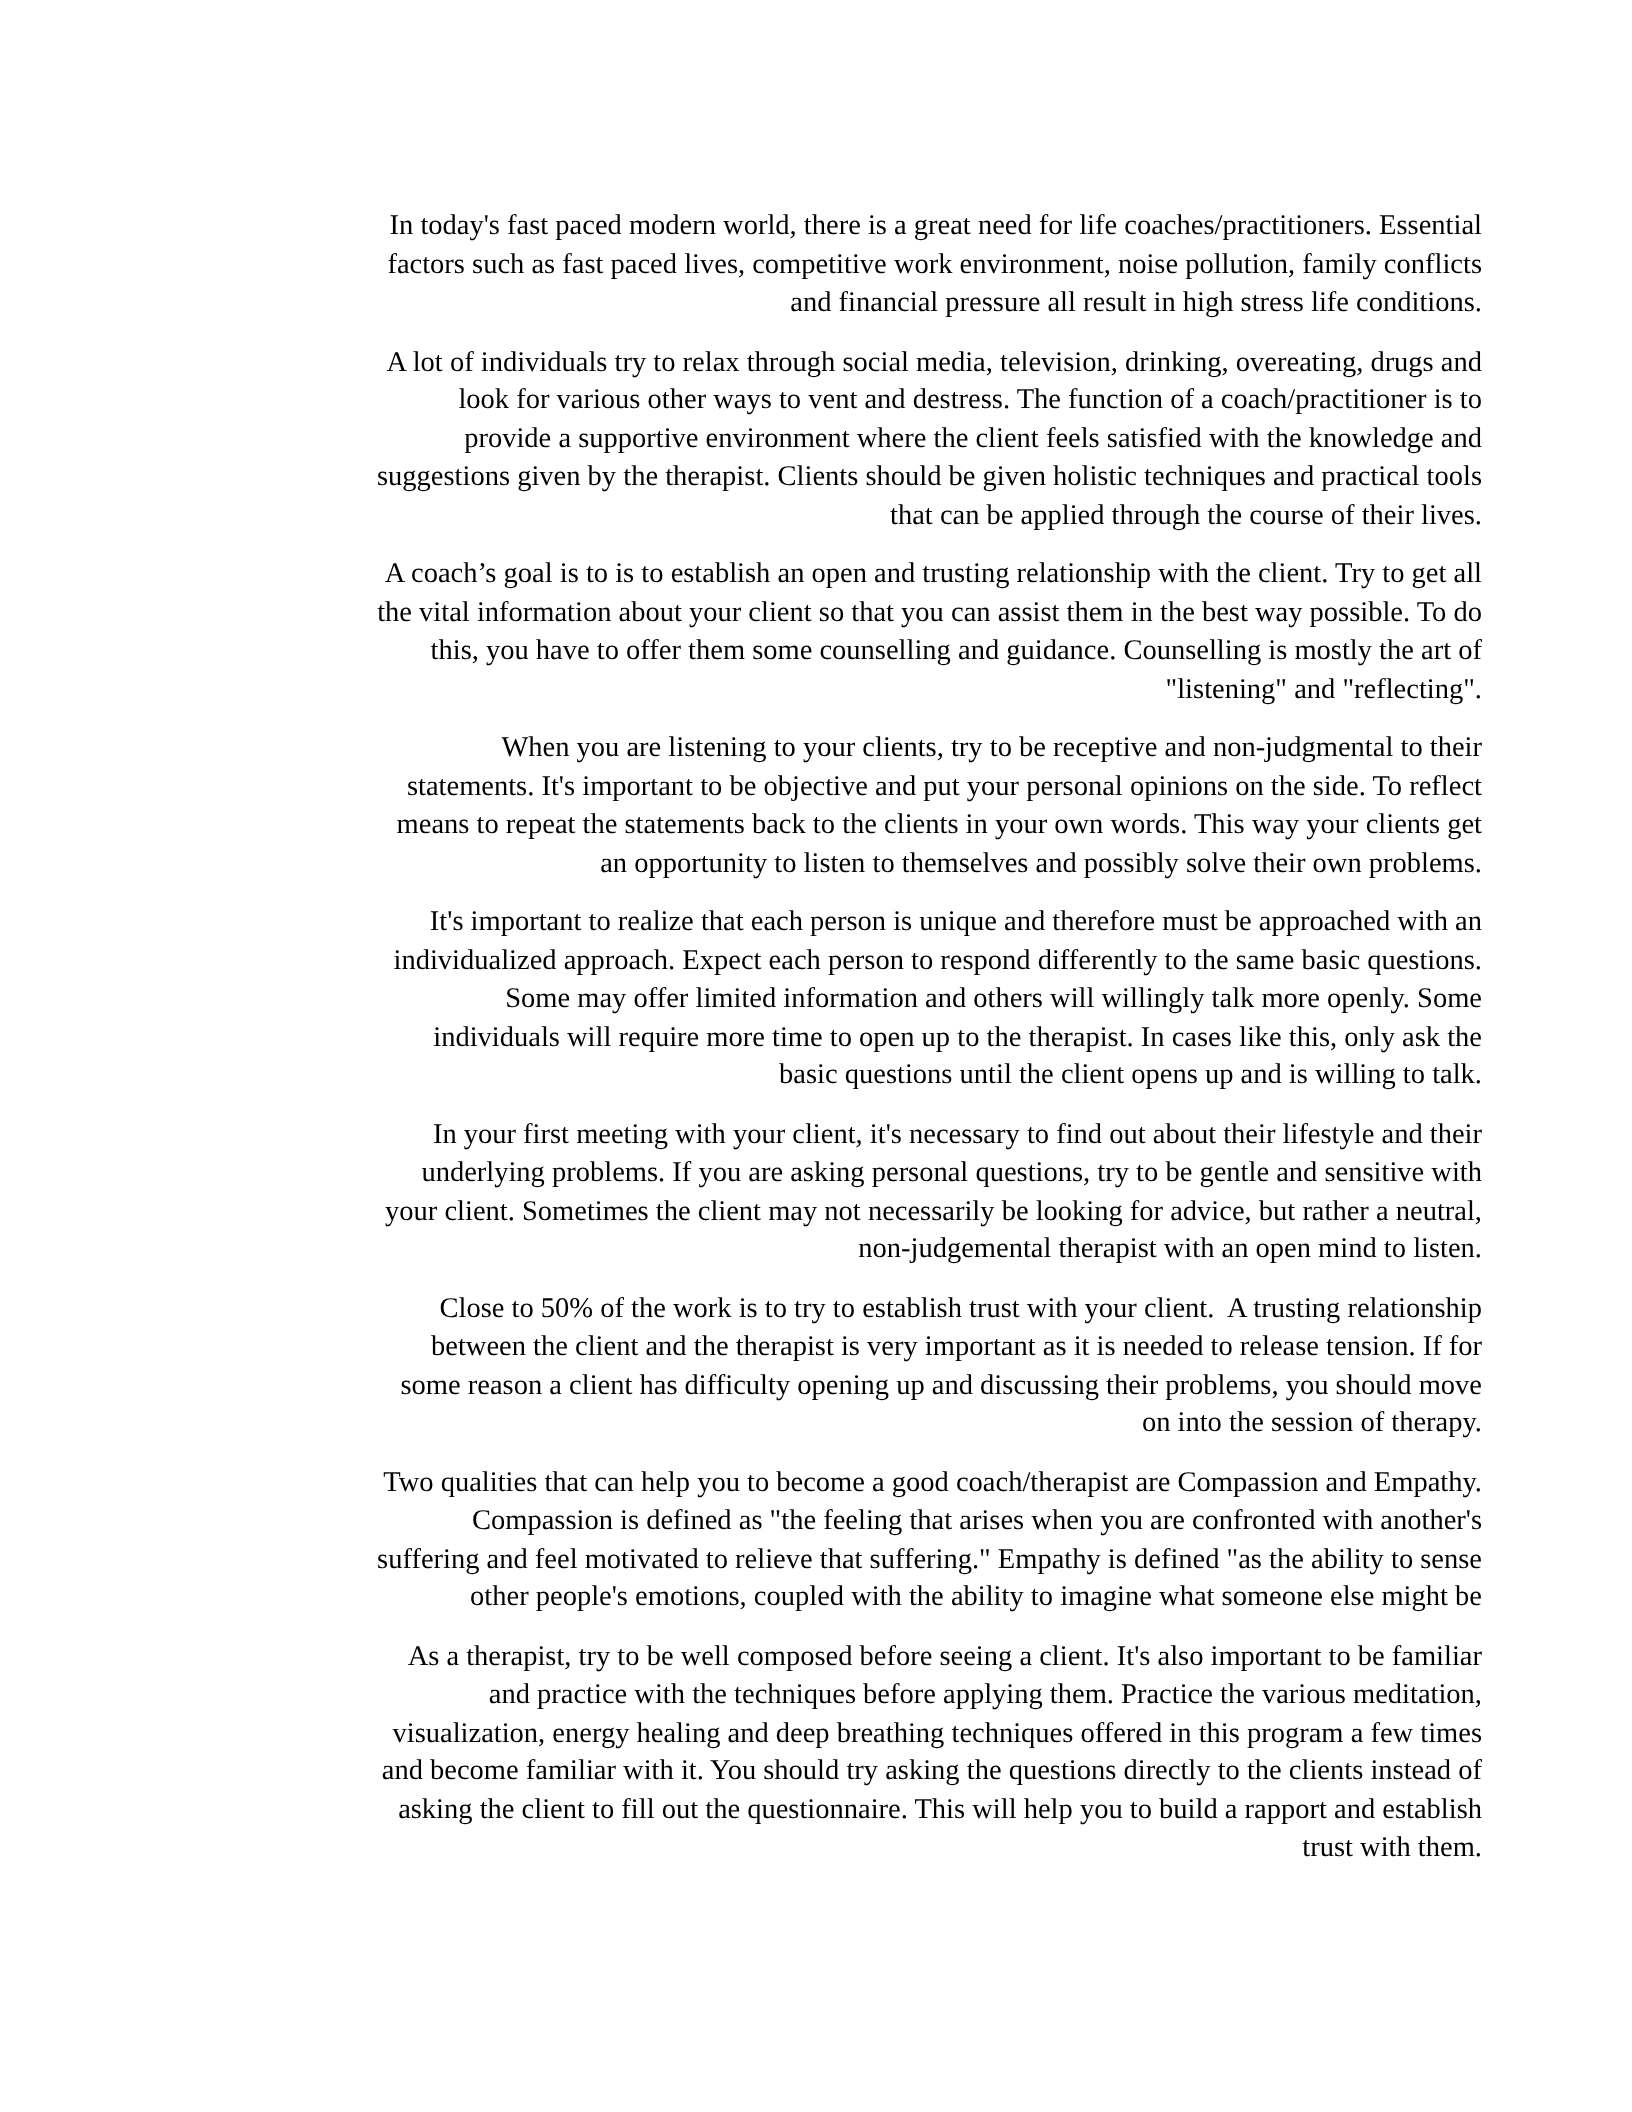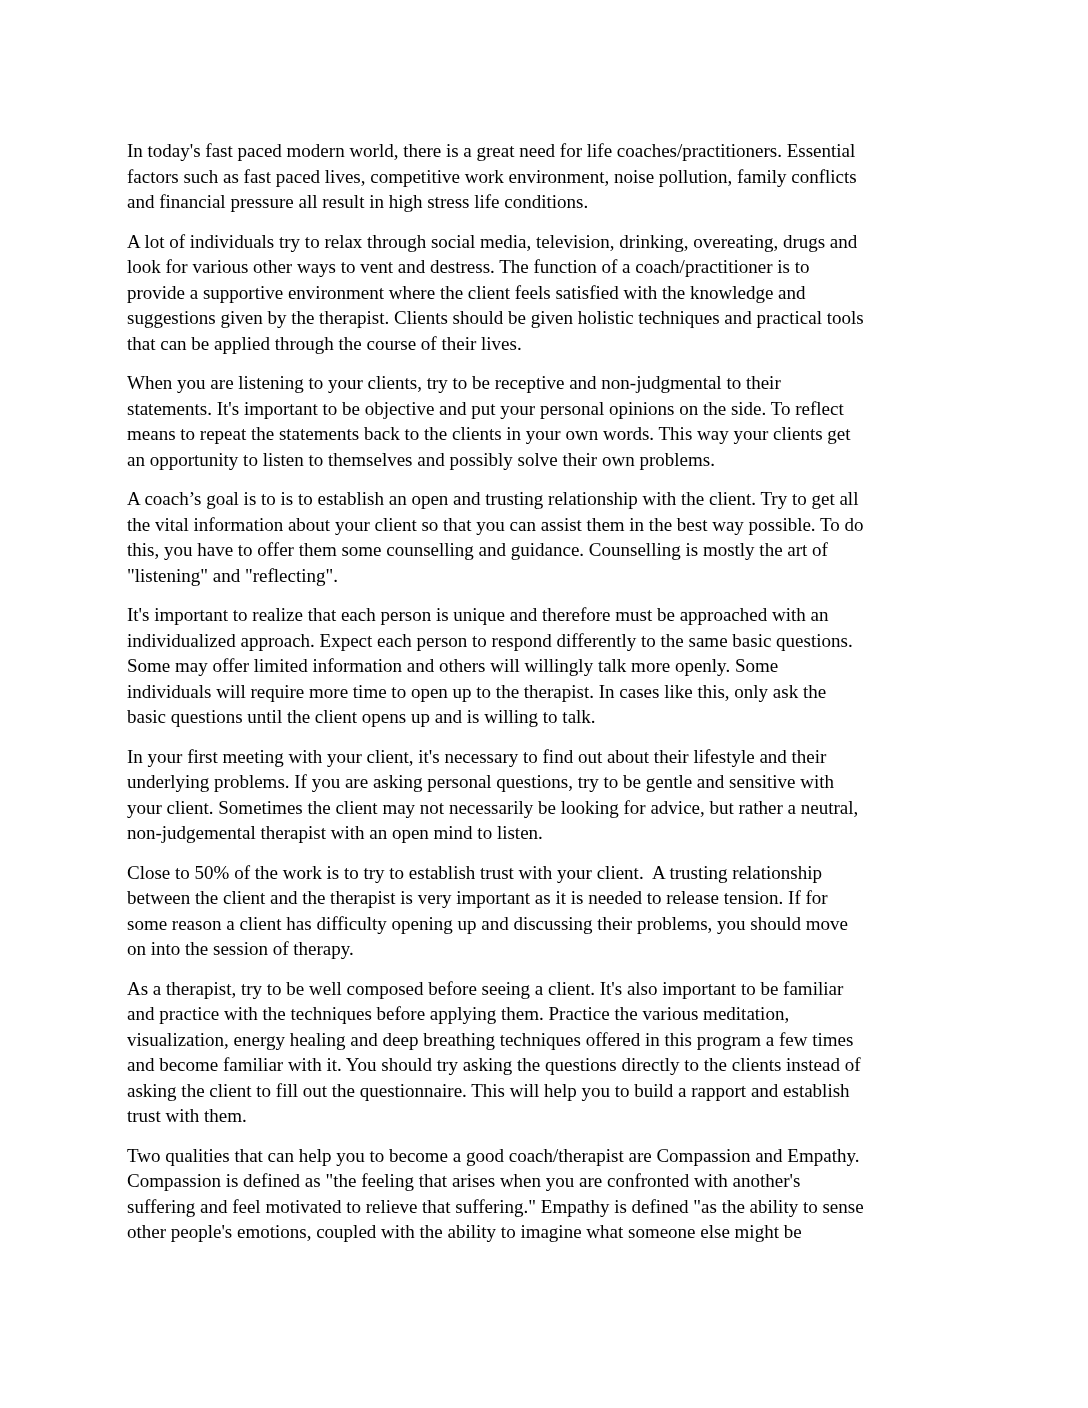--- a/index.html
+++ b/index.html
@@ -20,58 +20,59 @@
     height: 1408px;
     padding: 138px 100px 0 127px;
     background: #ffffff;
   }
   .para {
     white-space: pre;
     font-size: 19px;
     line-height: 25.5px;
     margin: 0 0 14px 0;
     letter-spacing: 0px;
+    text-align: right;
   }
 </style>
 </head>
 <body>
 
 <div class="page">
   <p class="para">In today's fast paced modern world, there is a great need for life coaches/practitioners. Essential
 factors such as fast paced lives, competitive work environment, noise pollution, family conflicts
 and financial pressure all result in high stress life conditions.</p>
   <p class="para">A lot of individuals try to relax through social media, television, drinking, overeating, drugs and
 look for various other ways to vent and destress. The function of a coach/practitioner is to
 provide a supportive environment where the client feels satisfied with the knowledge and
 suggestions given by the therapist. Clients should be given holistic techniques and practical tools
 that can be applied through the course of their lives.</p>
+  <p class="para">A coach’s goal is to is to establish an open and trusting relationship with the client. Try to get all
+the vital information about your client so that you can assist them in the best way possible. To do
+this, you have to offer them some counselling and guidance. Counselling is mostly the art of
+"listening" and "reflecting".</p>
   <p class="para">When you are listening to your clients, try to be receptive and non-judgmental to their
 statements. It's important to be objective and put your personal opinions on the side. To reflect
 means to repeat the statements back to the clients in your own words. This way your clients get
 an opportunity to listen to themselves and possibly solve their own problems.</p>
-  <p class="para">A coach’s goal is to is to establish an open and trusting relationship with the client. Try to get all
-the vital information about your client so that you can assist them in the best way possible. To do
-this, you have to offer them some counselling and guidance. Counselling is mostly the art of
-"listening" and "reflecting".</p>
   <p class="para">It's important to realize that each person is unique and therefore must be approached with an
 individualized approach. Expect each person to respond differently to the same basic questions.
 Some may offer limited information and others will willingly talk more openly. Some
 individuals will require more time to open up to the therapist. In cases like this, only ask the
 basic questions until the client opens up and is willing to talk.</p>
   <p class="para">In your first meeting with your client, it's necessary to find out about their lifestyle and their
 underlying problems. If you are asking personal questions, try to be gentle and sensitive with
 your client. Sometimes the client may not necessarily be looking for advice, but rather a neutral,
 non-judgemental therapist with an open mind to listen.</p>
   <p class="para">Close to 50% of the work is to try to establish trust with your client.  A trusting relationship
 between the client and the therapist is very important as it is needed to release tension. If for
 some reason a client has difficulty opening up and discussing their problems, you should move
 on into the session of therapy.</p>
+  <p class="para">Two qualities that can help you to become a good coach/therapist are Compassion and Empathy.
+Compassion is defined as "the feeling that arises when you are confronted with another's
+suffering and feel motivated to relieve that suffering." Empathy is defined "as the ability to sense
+other people's emotions, coupled with the ability to imagine what someone else might be</p>
   <p class="para">As a therapist, try to be well composed before seeing a client. It's also important to be familiar
 and practice with the techniques before applying them. Practice the various meditation,
 visualization, energy healing and deep breathing techniques offered in this program a few times
 and become familiar with it. You should try asking the questions directly to the clients instead of
 asking the client to fill out the questionnaire. This will help you to build a rapport and establish
 trust with them.</p>
-  <p class="para">Two qualities that can help you to become a good coach/therapist are Compassion and Empathy.
-Compassion is defined as "the feeling that arises when you are confronted with another's
-suffering and feel motivated to relieve that suffering." Empathy is defined "as the ability to sense
-other people's emotions, coupled with the ability to imagine what someone else might be</p>
 </div>
 
 </body></html>

